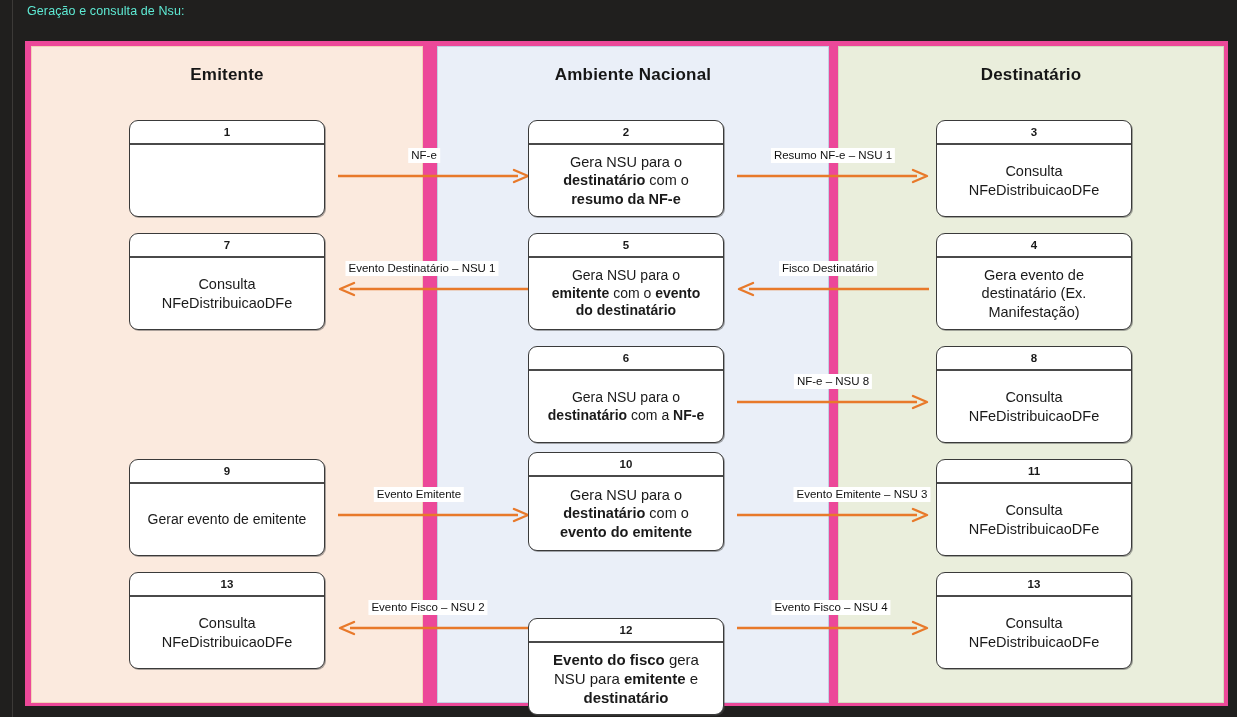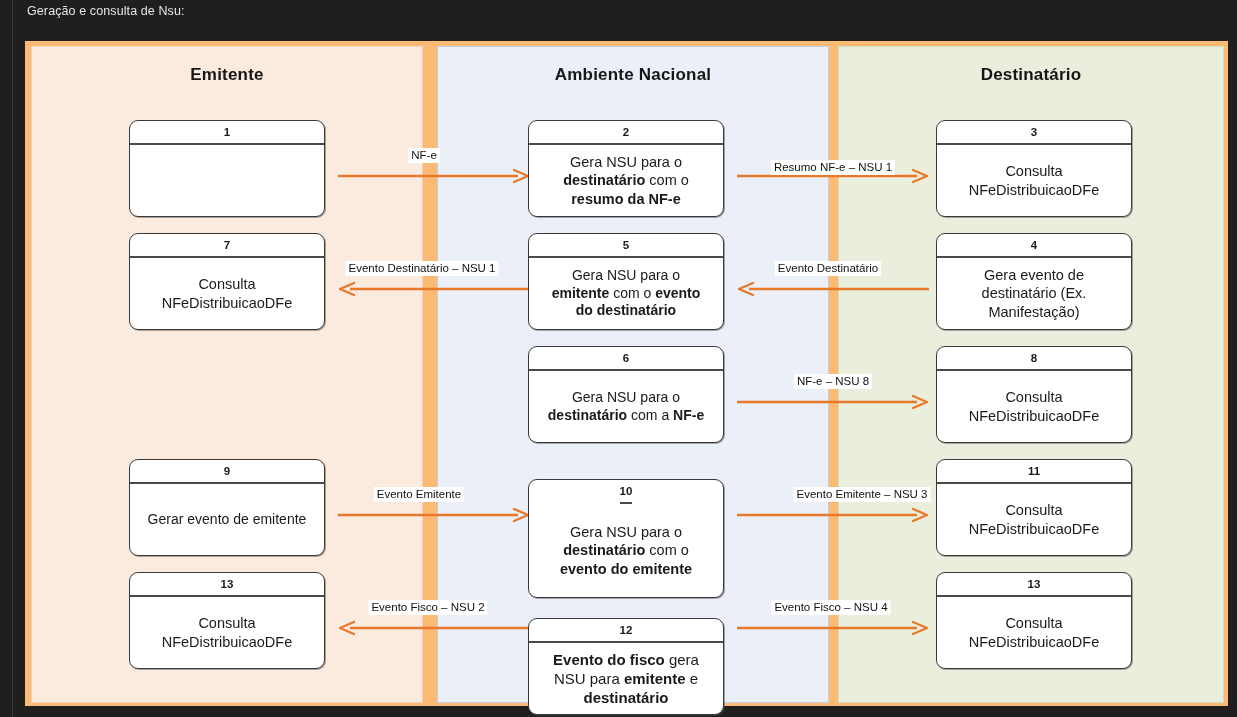--- a/index.html
+++ b/index.html
@@ -26,33 +26,33 @@
     width: 1px;
     height: 717px;
     background: #3c3a38;
   }
 
   .page-caption {
     position: absolute;
     left: 27px;
     top: 4px;
     font-size: 12.5px;
-    color: #e5e5e5;
+    color: #5eead4;
     letter-spacing: 0.1px;
     white-space: nowrap;
   }
 
   
   .sheet {
     position: absolute;
     left: 25px;
     top: 41px;
     width: 1203px;
     height: 665px;
-    background: #fdba74;
+    background: #ec4899;
   }
 
   
   .lane {
     position: absolute;
     top: 5px;
     height: 657px;
     box-sizing: border-box;
   }
   .lane-emitente {
@@ -171,37 +171,37 @@
       </svg>
     </div>
     <div class="arrow-label" style="left:399px;top:107px;">NF-e</div>
 
     <div class="arrow" style="left:712px;top:128px;width:192px;">
       <svg width="192" height="14" viewBox="0 0 192 14">
         <path d="M0 7 H180" stroke="#e8792a" stroke-width="2.4" fill="none"></path>
         <path d="M176 1 L190 7 L176 13" stroke="#e8792a" stroke-width="2.4" fill="none" stroke-linecap="round" stroke-linejoin="round"></path>
       </svg>
     </div>
-    <div class="arrow-label" style="left:808px;top:107px;margin-top:12px;">Resumo NF-e – NSU 1</div>
+    <div class="arrow-label" style="left:808px;top:107px;">Resumo NF-e – NSU 1</div>
 
     <div class="arrow" style="left:313px;top:241px;width:192px;">
       <svg width="192" height="14" viewBox="0 0 192 14">
         <path d="M12 7 H192" stroke="#e8792a" stroke-width="2.4" fill="none"></path>
         <path d="M16 1 L2 7 L16 13" stroke="#e8792a" stroke-width="2.4" fill="none" stroke-linecap="round" stroke-linejoin="round"></path>
       </svg>
     </div>
     <div class="arrow-label" style="left:397px;top:220px;">Evento Destinatário – NSU 1</div>
 
     <div class="arrow" style="left:712px;top:241px;width:192px;">
       <svg width="192" height="14" viewBox="0 0 192 14">
         <path d="M12 7 H192" stroke="#e8792a" stroke-width="2.4" fill="none"></path>
         <path d="M16 1 L2 7 L16 13" stroke="#e8792a" stroke-width="2.4" fill="none" stroke-linecap="round" stroke-linejoin="round"></path>
       </svg>
     </div>
-    <div class="arrow-label" style="left:803px;top:220px;">Evento Destinatário</div>
+    <div class="arrow-label" style="left:803px;top:220px;">Fisco Destinatário</div>
 
     <div class="arrow" style="left:712px;top:354px;width:192px;">
       <svg width="192" height="14" viewBox="0 0 192 14">
         <path d="M0 7 H180" stroke="#e8792a" stroke-width="2.4" fill="none"></path>
         <path d="M176 1 L190 7 L176 13" stroke="#e8792a" stroke-width="2.4" fill="none" stroke-linecap="round" stroke-linejoin="round"></path>
       </svg>
     </div>
     <div class="arrow-label" style="left:808px;top:333px;">NF-e – NSU 8</div>
 
     <div class="arrow" style="left:313px;top:467px;width:192px;">
@@ -287,21 +287,21 @@
       <div class="node-body">
           <span>Consulta<br>NFeDistribuicaoDFe</span>
         </div>
     </div>
 
     <div class="node" style="left:104px;top:418px;width:196px;height:97px;">
       <div class="node-head">9</div>
       <div class="node-body tight">Gerar evento de emitente</div>
     </div>
 
-    <div class="node" style="left:503px;top:438px;width:196px;height:119px;align-items:center;">
+    <div class="node" style="left:503px;top:411px;width:196px;height:99px;">
       <div class="node-head">10</div>
       <div class="node-body">
           <span>Gera NSU para o<br><b>destinatário</b> com o<br><b>evento do emitente</b></span>
         </div>
     </div>
 
     <div class="node" style="left:911px;top:418px;width:196px;height:97px;">
       <div class="node-head">11</div>
       <div class="node-body">
           <span>Consulta<br>NFeDistribuicaoDFe</span>

